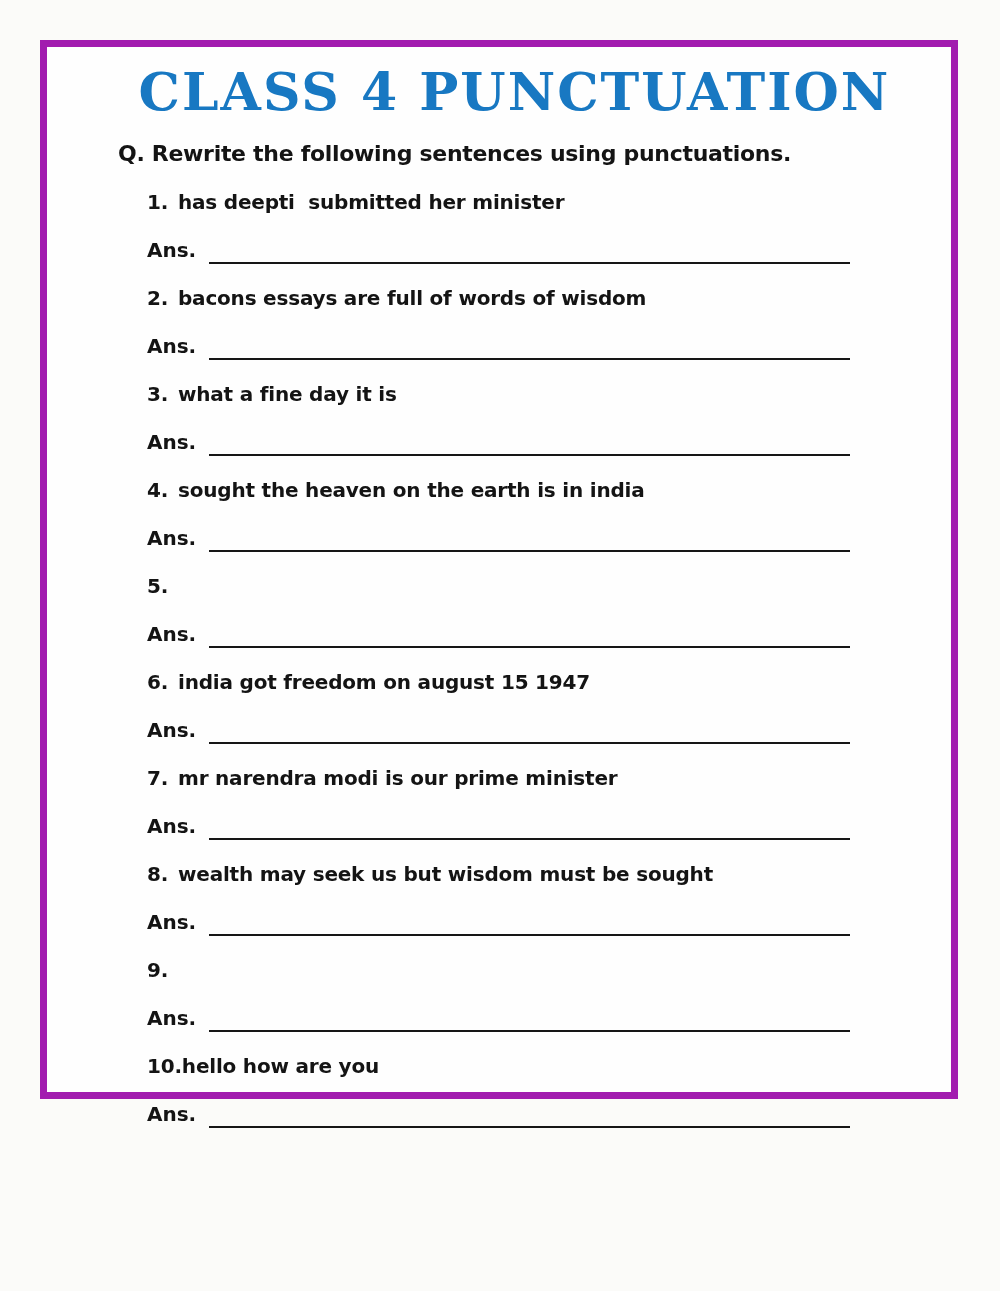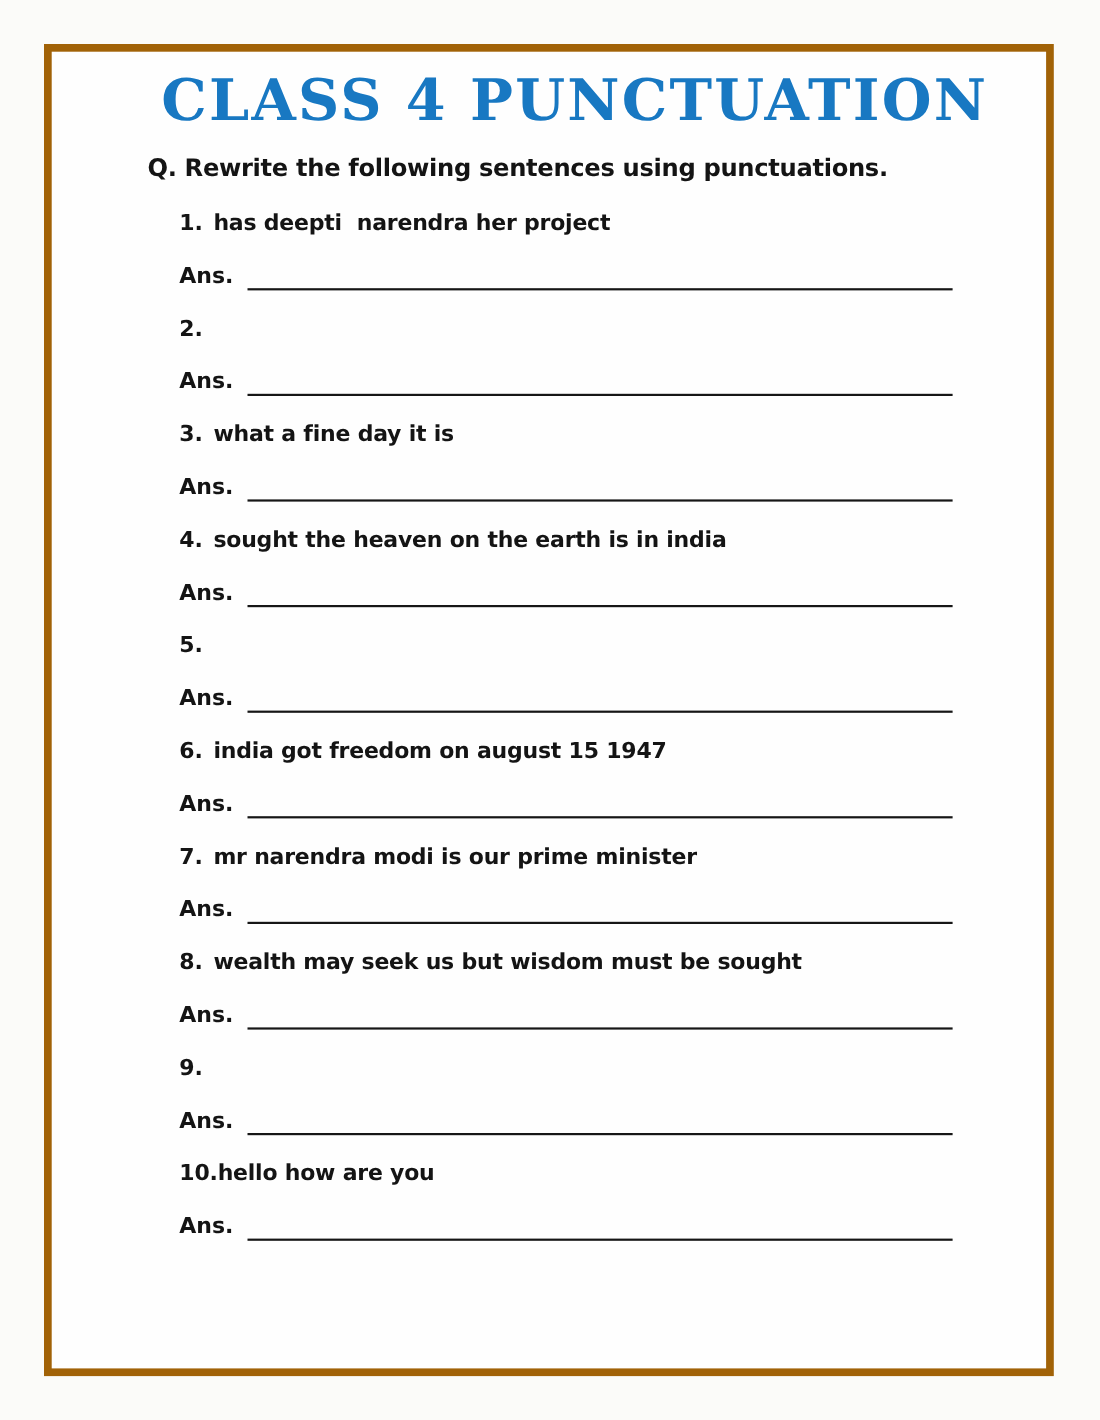--- a/index.html
+++ b/index.html
@@ -12,25 +12,24 @@
     background: #fbfbf9;
     position: relative;
     font-family: "DejaVu Sans", sans-serif;
     color: #141414;
   }
   .sheet {
     position: absolute;
     left: 40px;
     top: 40px;
     width: 918px;
-    height: 1211px;
+    height: 1059px;
     box-sizing: border-box;
-    border: 7px solid #a16207;
+    border: 7px solid #a21caf;
     background: #fefefe;
-    padding-left: 16px;
   }
   .content {
     box-sizing: border-box;
     padding: 14px 40px 0 71px;
   }
   .title {
     font-family: "DejaVu Serif", serif;
     font-weight: bold;
     font-size: 52px;
     line-height: 62px;
@@ -91,29 +90,30 @@
 
 <div class="sheet">
   <div class="content">
 
     <h1 class="title">CLASS 4 PUNCTUATION</h1>
 
     <div class="question">Q. Rewrite the following sentences using punctuations.</div>
 
     <div class="item-row">
       <span class="item-num">1.</span>
-      <span class="item-text">has deepti  narendra her project</span>
+      <span class="item-text">has deepti  submitted her minister</span>
     </div>
     <div class="ans-row">
       <span class="ans-label">Ans.</span>
       <span class="ans-line"></span>
     </div>
 
     <div class="item-row">
       <span class="item-num">2.</span>
+      <span class="item-text">bacons essays are full of words of wisdom</span>
     </div>
     <div class="ans-row">
       <span class="ans-label">Ans.</span>
       <span class="ans-line"></span>
     </div>
 
     <div class="item-row">
       <span class="item-num">3.</span>
       <span class="item-text">what a fine day it is</span>
     </div>

